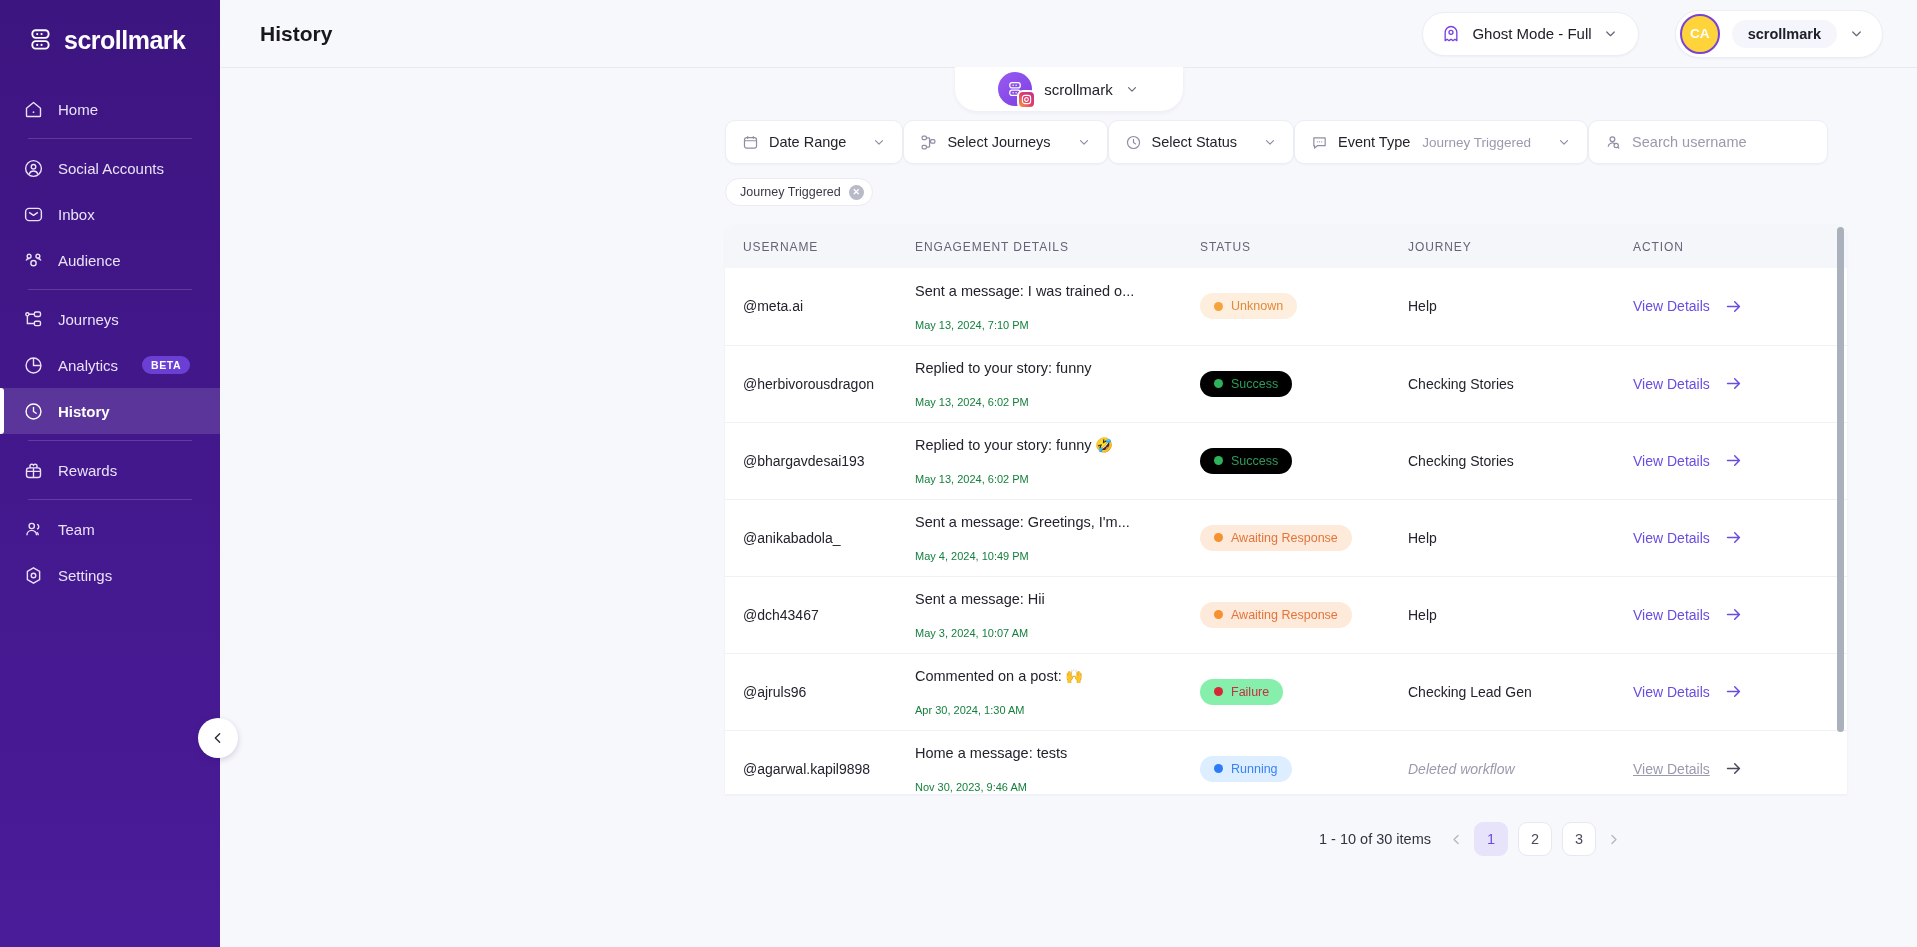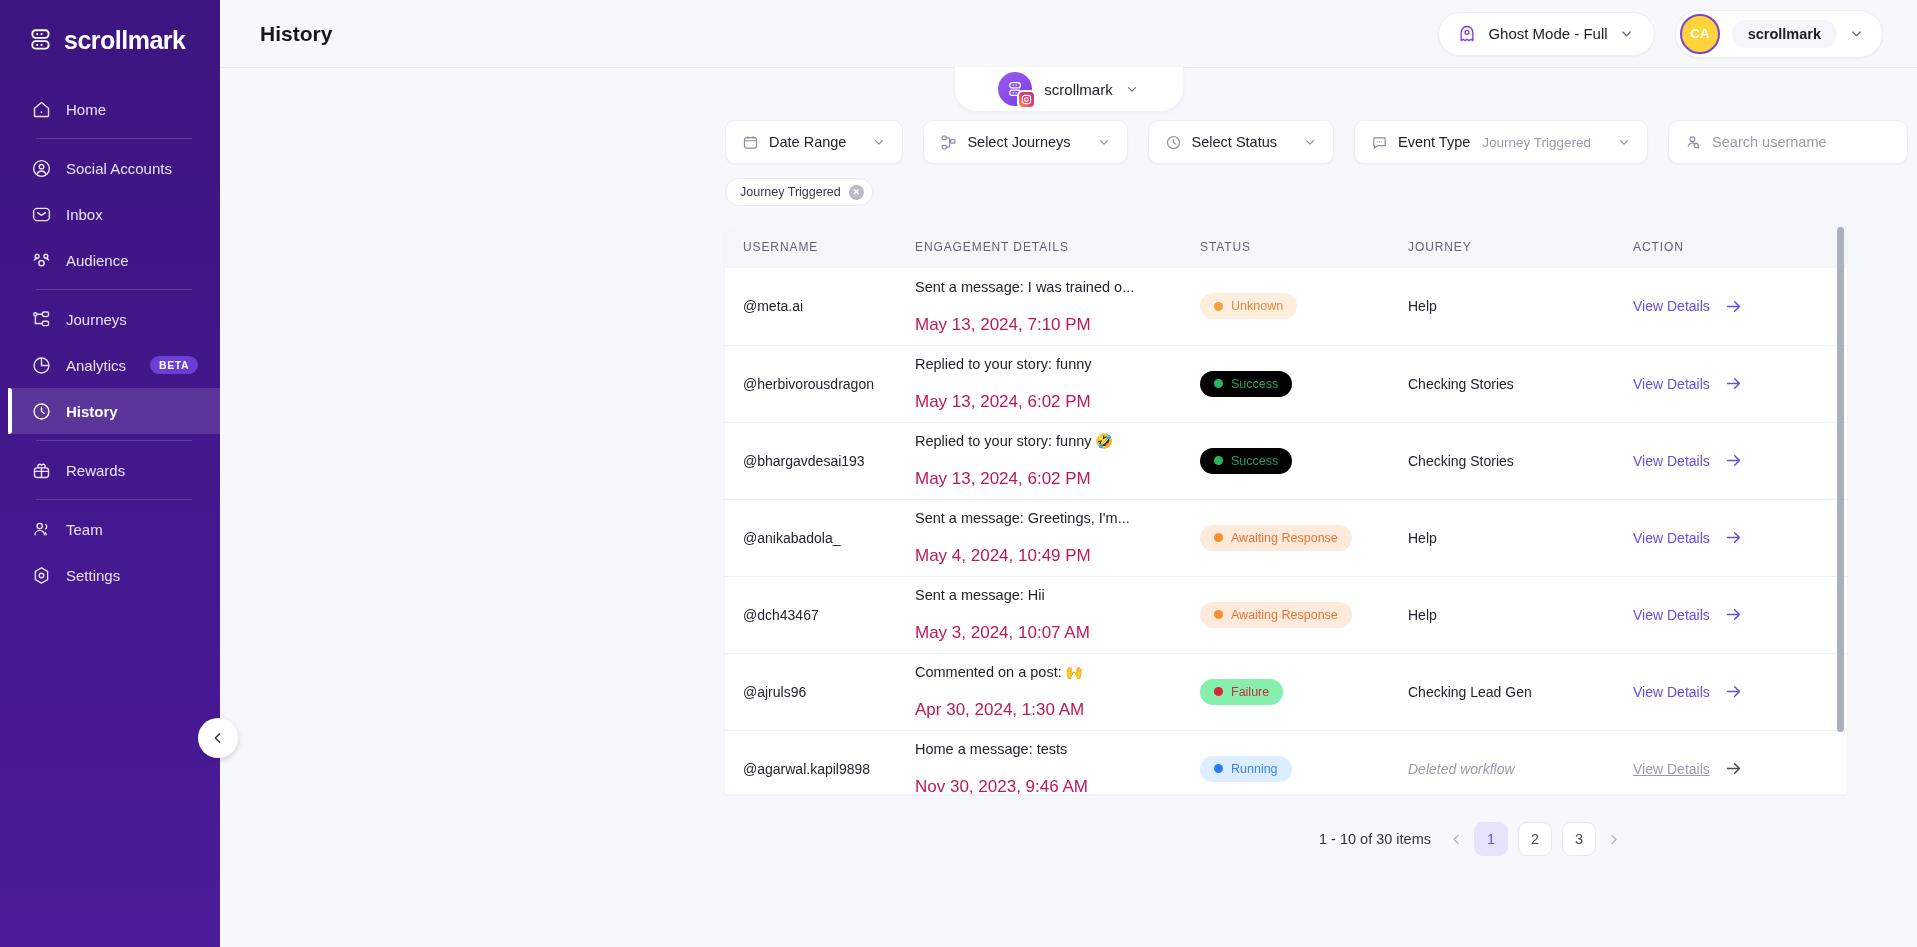--- a/index.html
+++ b/index.html
@@ -24,21 +24,21 @@
     padding: 22px 0 10px 28px;
     height: 68px;
   }
   .brand-logo {
     width: 26px; height: 26px;
     display: flex; align-items: center; justify-content: center;
   }
   .brand-name {
     color: #ffffff; font-size: 25px; font-weight: 700; letter-spacing: -0.5px;
   }
-  .nav { margin-top: 18px; padding-left: 8px; }
+  .nav { margin-top: 18px; }
   .nav-sep {
     height: 1px; background: rgba(255,255,255,0.16);
     margin: 6px 28px;
   }
   .nav-item {
     display: flex; align-items: center; gap: 14px;
     height: 46px; padding-left: 22px;
     color: #e9e2f7; font-size: 15px; font-weight: 400;
     cursor: pointer; position: relative;
   }
@@ -67,21 +67,21 @@
   
   .main { flex: 1 1 auto; height: 947px; position: relative; background: #f7f8fc; }
   .topbar {
     height: 68px; background: #f7f8fc;
     display: flex; align-items: center; justify-content: space-between;
     padding: 0 34px 0 40px;
     border-bottom: 1px solid #e8e9f3;
     position: relative;
   }
   .page-title { font-size: 21px; font-weight: 600; color: #17171c; }
-  .topbar-right { display: flex; align-items: center; gap: 20px; }
+  .topbar-right { display: flex; align-items: center; gap: 36px; }
   .ghost-pill {
     height: 44px; border-radius: 24px; background: #ffffff;
     border: 1px solid #eceef6;
     display: flex; align-items: center; gap: 11px;
     padding: 0 20px 0 18px; cursor: pointer;
     box-shadow: 0 1px 2px rgba(30,20,80,0.04);
   }
   .ghost-pill .txt { font-size: 15px; color: #20202a; font-weight: 500; }
   .account-pill {
     height: 48px; border-radius: 26px; background: #ffffff;
@@ -127,21 +127,21 @@
     width: 19px; height: 19px; border-radius: 6px;
     background: linear-gradient(45deg,#f9a03c,#e23a6d,#c13584);
     border: 2px solid #ffffff;
     display: flex; align-items: center; justify-content: center;
   }
   .acct-name { font-size: 15px; color: #20202a; font-weight: 500; }
 
   
   .content { padding: 52px 0 0 0; }
   .filters {
-    display: flex; align-items: center; gap: 20px;
+    display: flex; align-items: center; 
     padding: 0 0 0 505px;
   }
   .fbtn {
     height: 44px; background: #ffffff; border: 1px solid #eceef6;
     border-radius: 10px; display: flex; align-items: center; gap: 10px;
     padding: 0 16px; cursor: pointer; font-size: 14.5px; color: #23232e;
     box-shadow: 0 1px 2px rgba(30,20,80,0.035);
   }
   .fbtn .sub { color: #9a9aae; font-size: 13.5px; margin-left: 2px; }
   .fbtn .fchev { margin-left: 16px; color: #8e8ea2; }
@@ -178,21 +178,21 @@
   th.c-user { width: 190px; padding-left: 18px; }
   th.c-eng  { width: 285px; }
   th.c-stat { width: 208px; }
   th.c-jour { width: 225px; }
   th.c-act  { width: 214px; }
   tbody tr { border-bottom: 1px solid #f0f1f6; height: 77px; }
   tbody td { padding: 0; vertical-align: middle; font-size: 14.5px; color: #23232e; }
   td.c-user { padding-left: 18px; color: #23232e; font-size: 14px; }
   td.c-eng { padding-right: 14px; }
   .eng-title { font-size: 14.5px; color: #23232e; line-height: 1.3; }
-  .eng-date { font-size: 17px; color: #be185d; margin-top: 18px; }
+  .eng-date { font-size: 11px; color: #15803d; margin-top: 18px; }
   .badge {
     display: inline-flex; align-items: center; gap: 8px;
     height: 26px; border-radius: 13px; padding: 0 14px;
     font-size: 12.5px; font-weight: 500;
   }
   .dot { width: 9px; height: 9px; border-radius: 50%; flex: 0 0 9px; }
   .b-unknown { background: #fdeedd; color: #e08a3c; }
   .b-unknown .dot { background: #f5a33c; }
   .b-success { background: #000000; color: #2e9c5a; }
   .b-success .dot { background: #2db35a; }

